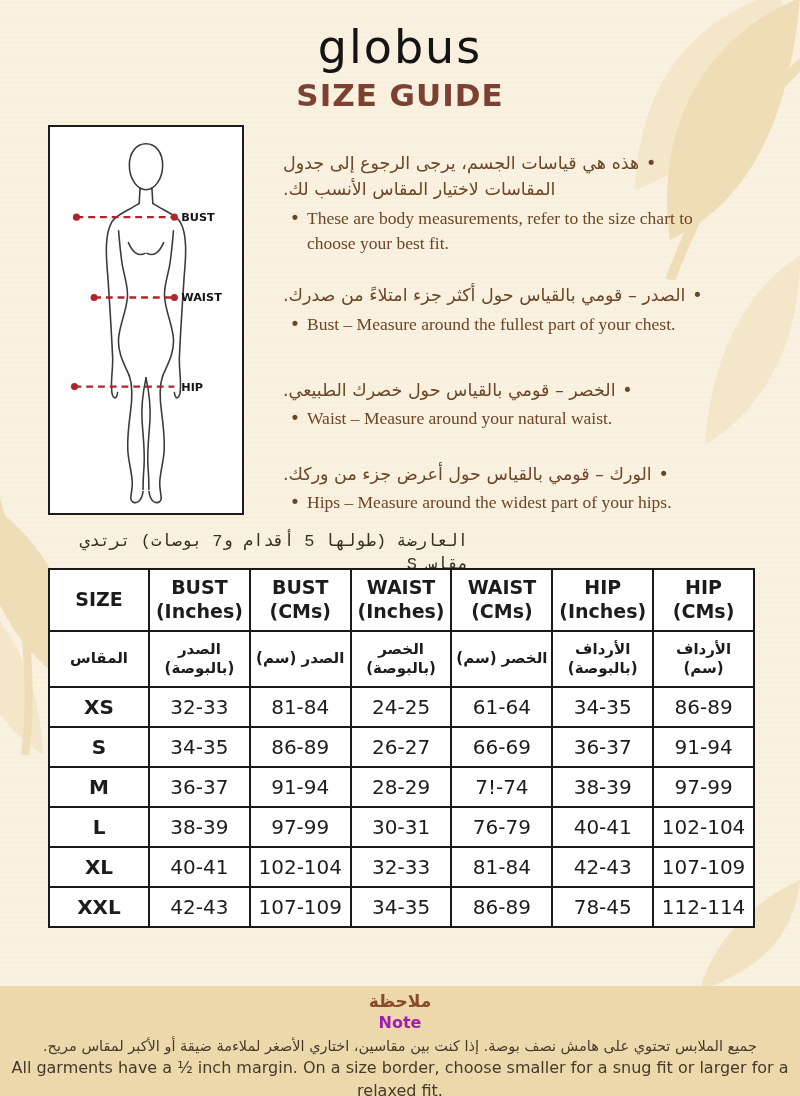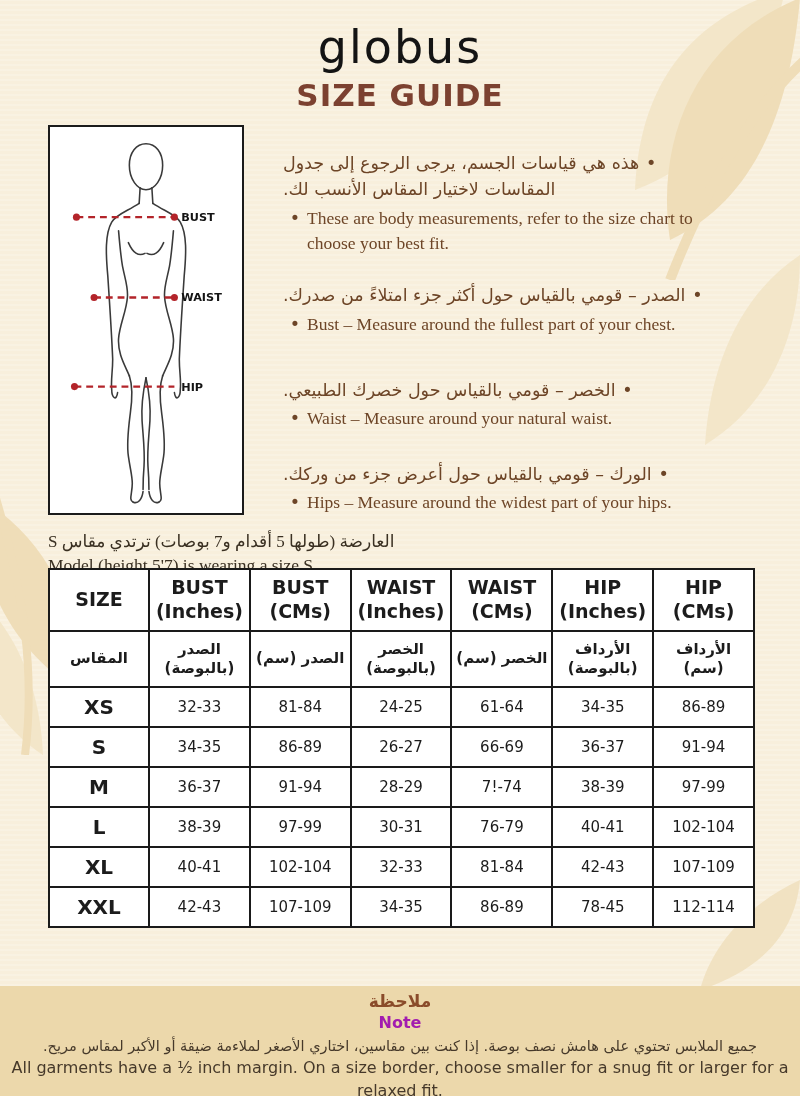--- a/index.html
+++ b/index.html
@@ -42,35 +42,35 @@
   .b.en {
     direction:ltr; text-align:left;
     font-family:"Liberation Serif","DejaVu Serif",serif;
     font-size:17.5px; line-height:1.45;
     padding-left:24px;
   }
   .b.en::before { content:"•"; display:inline-block; width:24px; margin-left:-24px; text-align:center; font-family:"DejaVu Sans",sans-serif; }
 
   
   .model-note { position:absolute; left:48px; top:531px; width:420px; z-index:2; color:#3a3022; }
-  .model-note .ar { direction:rtl; text-align:left; font-size:17px; line-height:1.35; font-family:Liberation Serif, serif; }
+  .model-note .ar { direction:rtl; text-align:right; font-size:17px; line-height:1.35; font-family:Liberation Mono, monospace; }
   .model-note .en { font-family:"Liberation Serif","DejaVu Serif",serif; font-size:17.5px; line-height:1.35; }
 
   
   table.size-table {
     position:absolute; left:48px; top:568px; width:707px; z-index:2;
     border-collapse:collapse; background:#ffffff; table-layout:fixed;
   }
   .size-table th, .size-table td {
     border:2px solid #1a1a1a; text-align:center; vertical-align:middle;
     color:#1c1c1c; padding:0 2px;
   }
   .size-table thead tr.en-head th { height:62px; font-size:19px; font-weight:700; line-height:1.25; }
   .size-table thead tr.ar-head th { height:56px; font-size:15px; font-weight:700; direction:rtl; line-height:1.3; }
-  .size-table tbody td { height:40px; font-size:15px; }
+  .size-table tbody td { height:40px; font-size:20px; }
   .size-table tbody td.size-cell { font-weight:700; font-size:20px; }
   col.c-size { width:100px; }
 
   
   .note-band {
     position:absolute; left:0; top:986px; width:800px; height:110px;
     background:#ecd8ab; z-index:2; text-align:center; padding-top:4px;
   }
   .note-title-ar { direction:rtl; font-size:17px; font-weight:700; color:#8a4b2a; line-height:1.3; }
   .note-title-en { font-size:16px; font-weight:700; color:#a21caf; line-height:1.35; }

